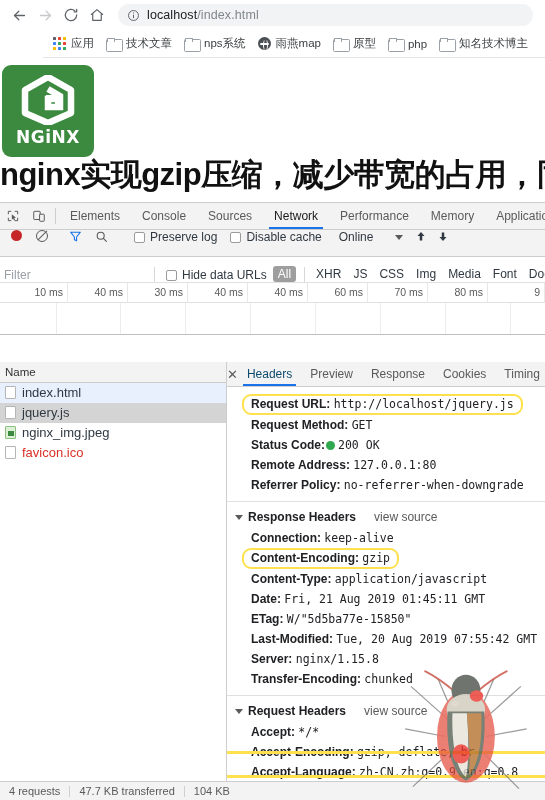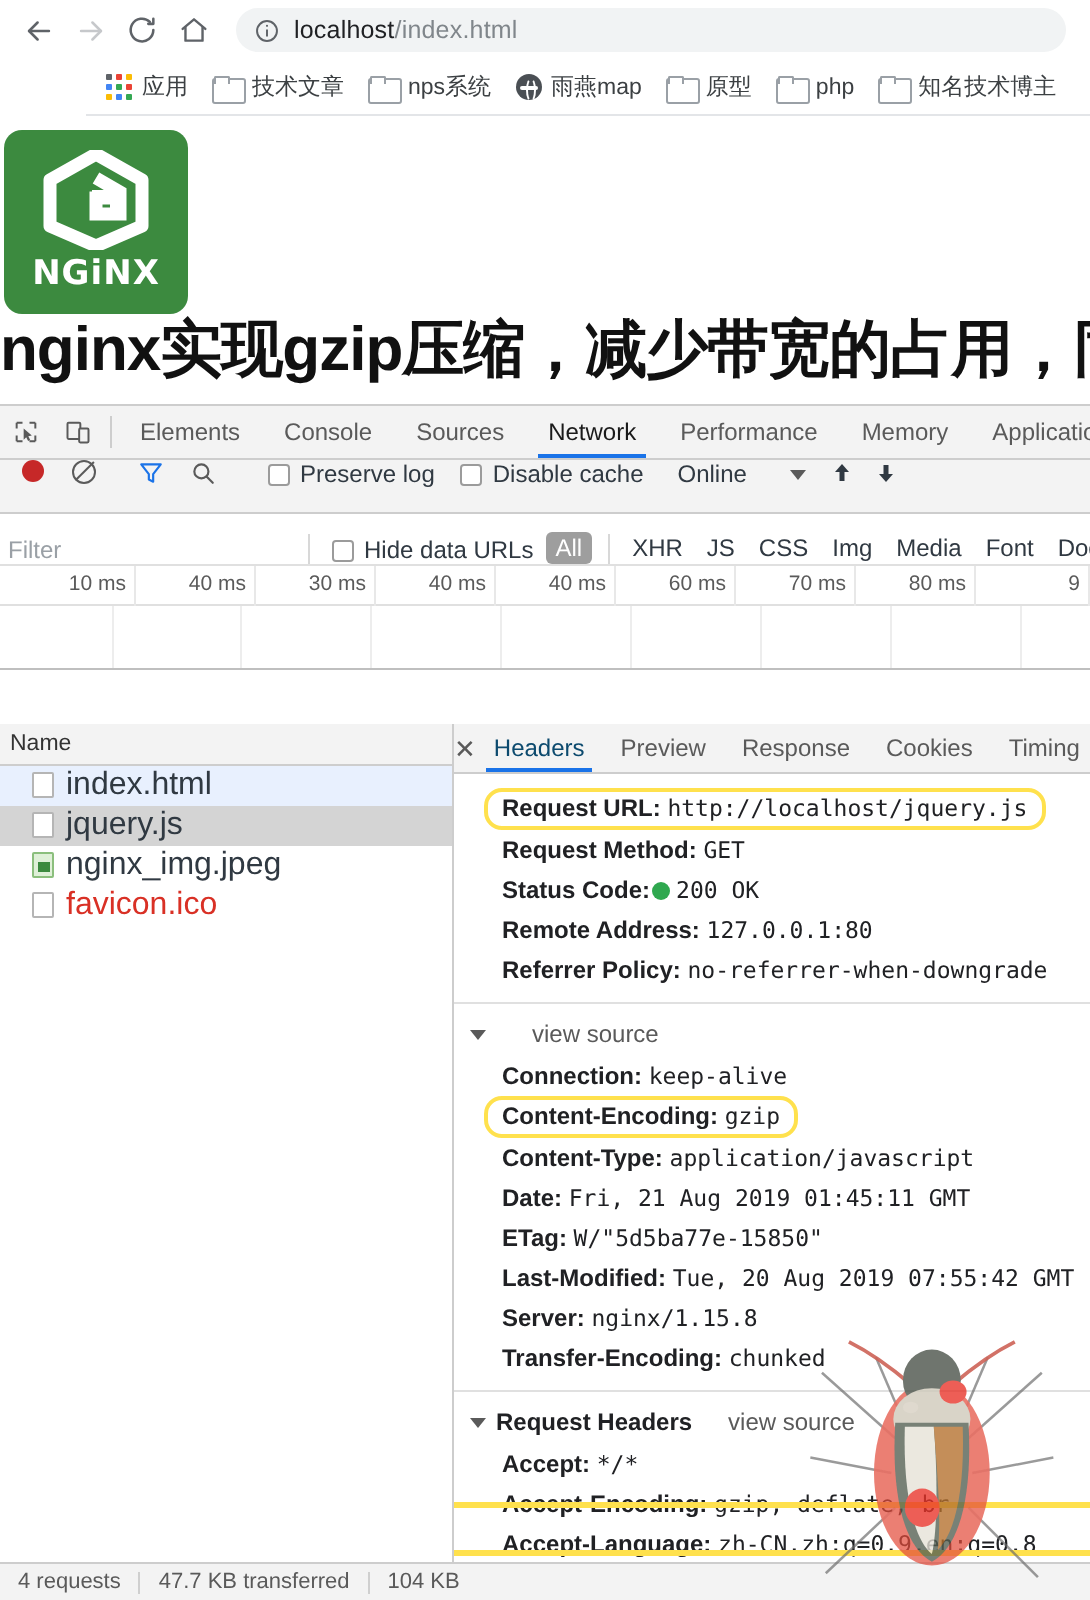--- a/index.html
+++ b/index.html
@@ -294,22 +294,22 @@
     background: #f3f3f3;
     border-bottom: 1px solid #cdcdcd;
     display: flex; align-items: center;
     padding-left: 5px;
     font-size: 11.5px;
     color: #333;
   }
   .req-row {
     height: 20px;
     display: flex; align-items: center;
-    padding-left: 16px;
-    font-size: 16px;
+    padding-left: 5px;
+    font-size: 13px;
     color: #303942;
     border-bottom: 1px solid transparent;
   }
   .req-row.selected { background: #d4d4d4; }
   .req-row.alt { background: #e8f0fe; }
   .req-row.error .rl { color: #d93025; }
   .file-ic {
     width: 11px; height: 13px;
     border: 1px solid #b5b5b5;
     background: #fff;
@@ -724,20 +724,21 @@
           </div>
           <div class="hdr-line">
             <b>Remote Address:</b> <span class="hdr-val">127.0.0.1:80</span>
           </div>
           <div class="hdr-line">
             <b>Referrer Policy:</b> <span class="hdr-val">no-referrer-when-downgrade</span>
           </div>
 
           <div class="section-head">
             <span class="tri"></span>
+            <span>Response Headers</span>
             <span class="view-src">view source</span>
           </div>
           <div class="hdr-line">
             <b>Connection:</b> <span class="hdr-val">keep-alive</span>
           </div>
           <div class="hdr-line">
             <span class="hl"><b>Content-Encoding:</b> <span class="hdr-val">gzip</span></span>
           </div>
           <div class="hdr-line">
             <b>Content-Type:</b> <span class="hdr-val">application/javascript</span>

